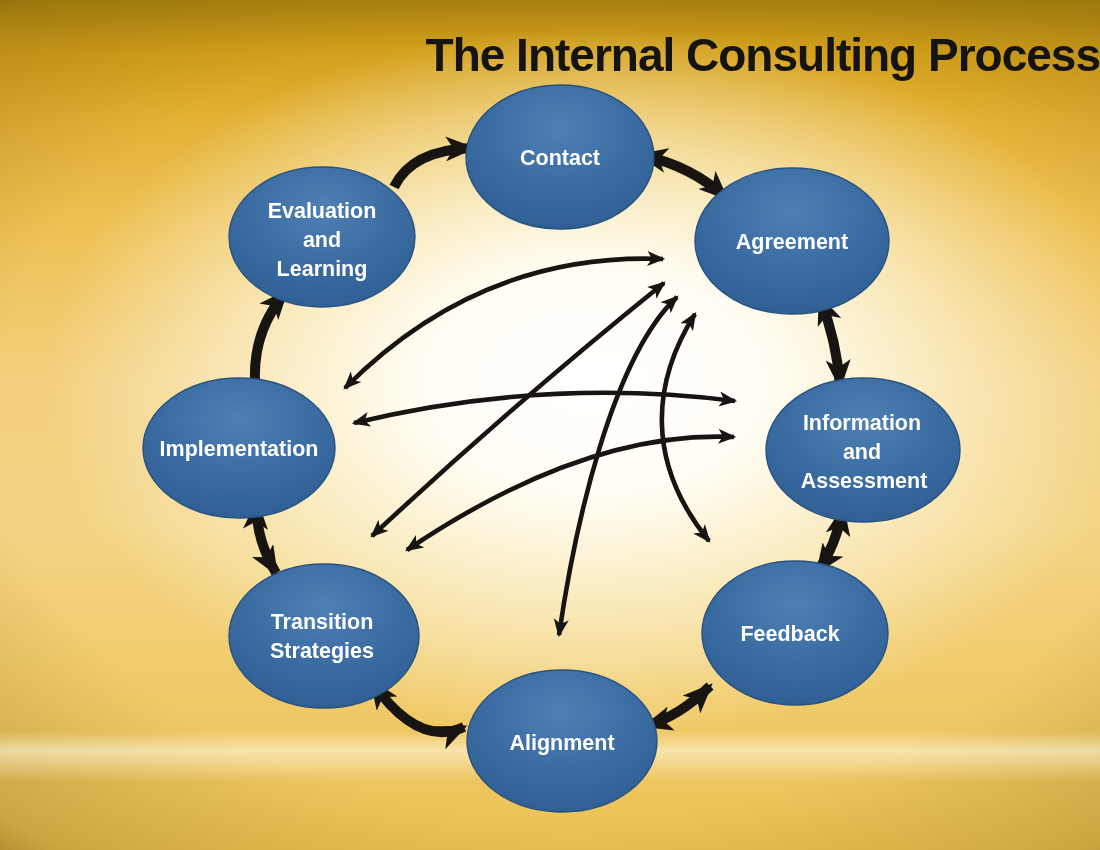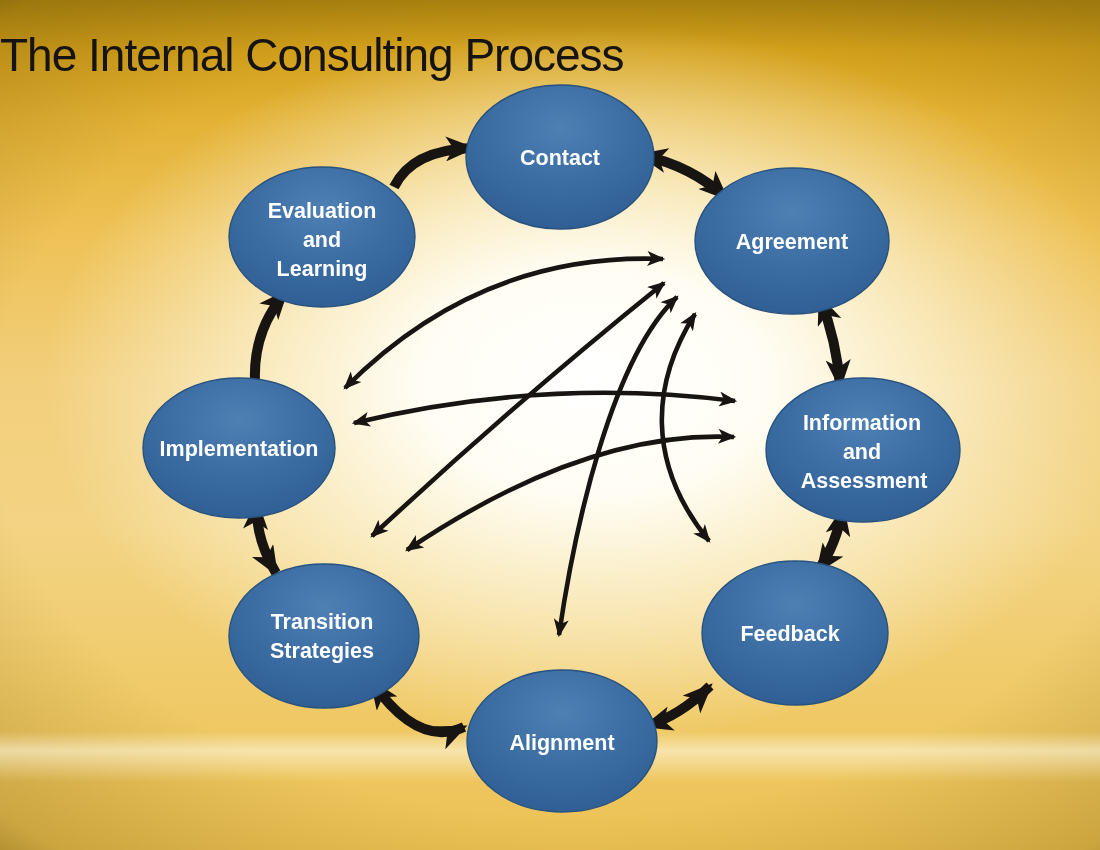--- a/index.html
+++ b/index.html
@@ -14,22 +14,22 @@
     overflow:hidden;
     font-family:"Liberation Sans","DejaVu Sans",sans-serif;
     background:
       radial-gradient(ellipse 50% 42% at 54% 45%, #ffffff 0%, #fffdf3 32%, rgba(253,246,220,0.8) 55%, rgba(250,236,185,0) 100%),
       linear-gradient(180deg, rgba(255,255,255,0) 86%, rgba(255,251,232,0.55) 88.3%, rgba(255,251,232,0) 92%),
       radial-gradient(ellipse 88% 78% at 52% 49%, rgba(0,0,0,0) 60%, rgba(128,97,12,0.30) 84%, rgba(84,62,4,0.78) 100%),
       linear-gradient(180deg, #a8810f 0%, #d3a01b 6%, #e3b235 14%, #eec257 28%, #f2cf7c 45%, #f3d484 62%, #f0ca68 82%, #ecc254 100%);
   }
   #title{
     position:absolute;top:28px;left:0;width:100%;
-    text-align:left;
-    font-size:46px;font-weight:normal;letter-spacing:-1px;
+    text-align:right;
+    font-size:46px;font-weight:bold;letter-spacing:-1px;
     color:var(--title-text);
   }
   svg text{
     font-family:"Liberation Sans","DejaVu Sans",sans-serif;
     font-weight:bold;font-size:21.5px;
     fill:var(--node-text);
     text-anchor:middle;
   }
   .ring{stroke:var(--arrow);stroke-width:10;fill:none;}
   .cross{stroke:var(--arrow);stroke-width:4.6;fill:none;}

